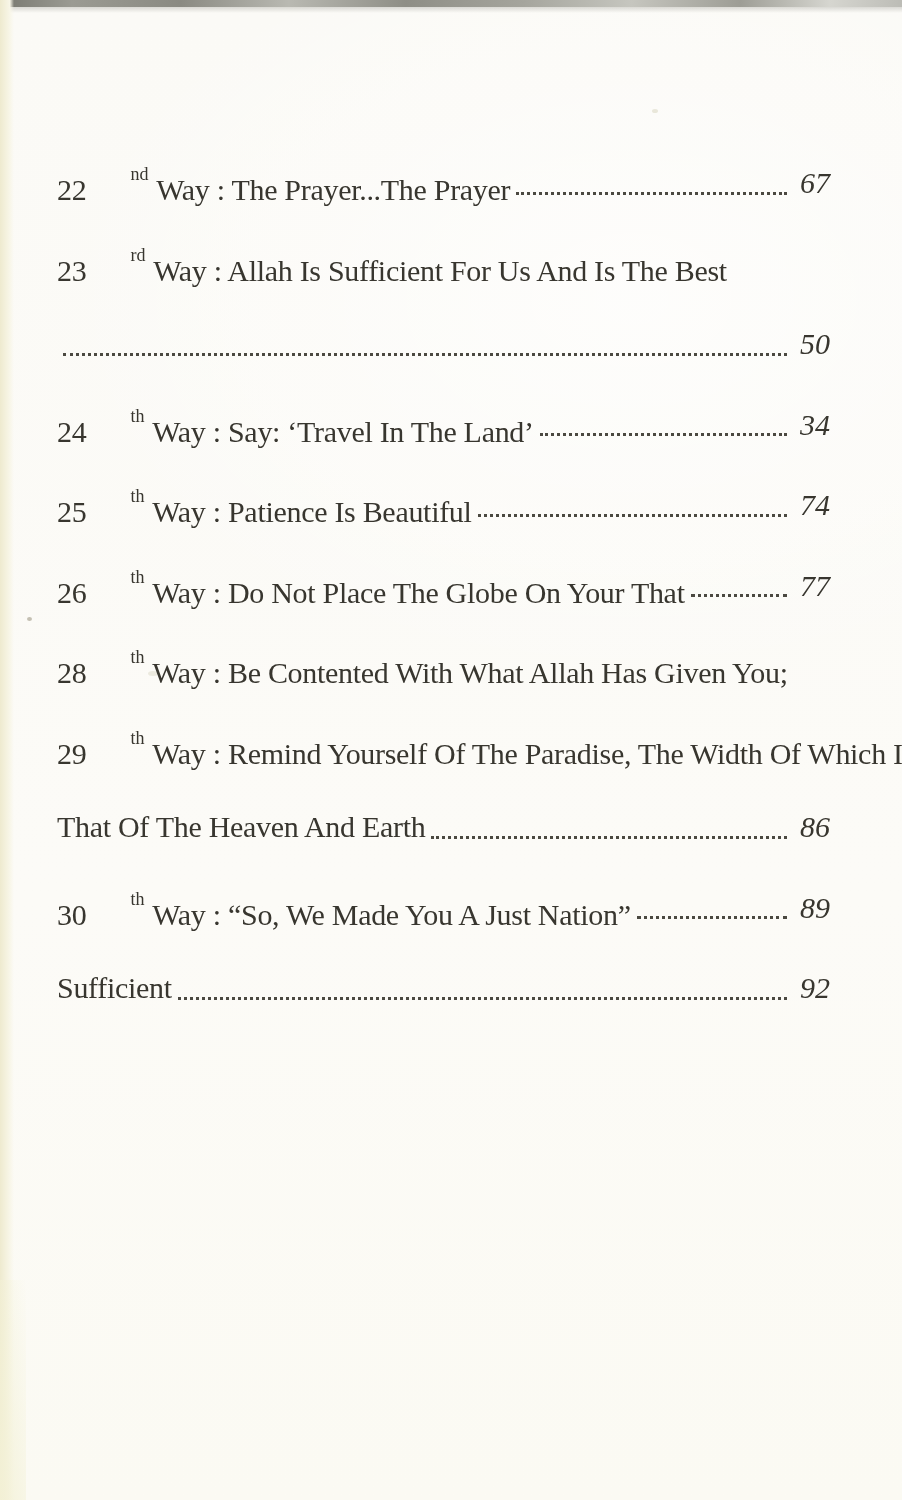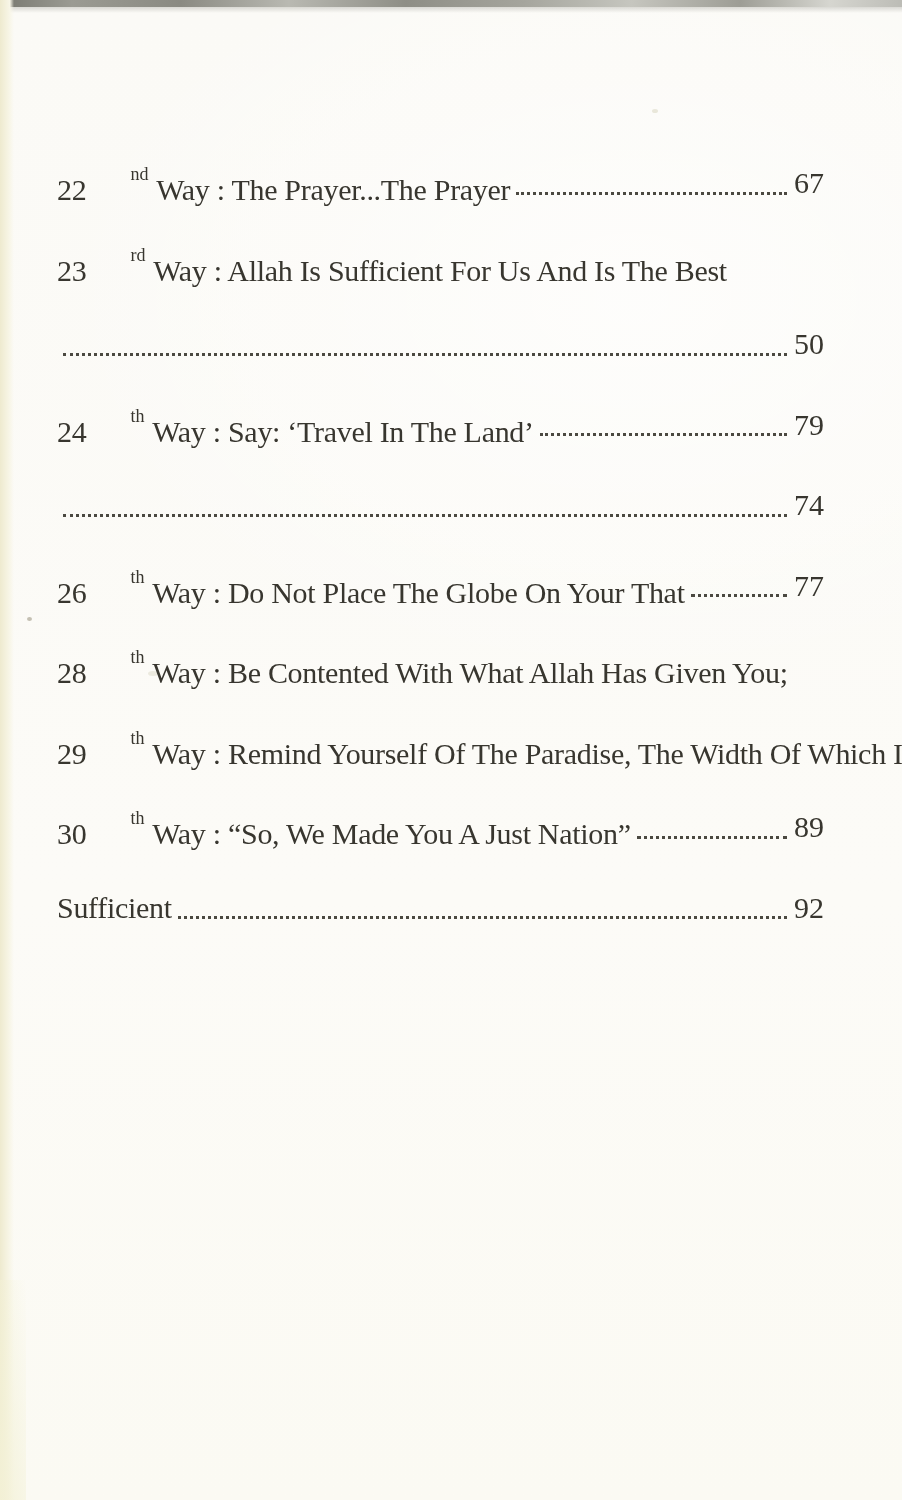--- a/index.html
+++ b/index.html
@@ -85,22 +85,23 @@
   .leader {
     flex: 1 1 auto;
     min-width: 14px;
     height: 0;
     margin: 27.5px 7px 0 6px;
     border-bottom: 3.2px dotted #4b4941;
   }
   .pageno {
     flex: 0 0 auto;
     min-width: 36px;
-    text-align: left;
+    text-align: right;
     letter-spacing: 0;
+    font-style: italic;
   }
 </style>
 </head>
 <body>
 
 <div class="page">
   <div class="top-edge"></div>
   <div class="left-edge"></div>
   <div class="speck speck-1"></div>
   <div class="speck speck-2"></div>
@@ -119,24 +120,25 @@
   </div>
 
   <div class="toc-row">
     <span class="leader"></span>
     <span class="pageno">50</span>
   </div>
 
   <div class="toc-row">
     <span class="entry-text"><span class="num">24</span><sup class="ord">th</sup><span class="rest rest-with-num">Way : Say: ‘Travel In The Land’</span></span>
     <span class="leader"></span>
-    <span class="pageno">79</span>
+    <span class="pageno">34</span>
   </div>
 
   <div class="toc-row">
+    <span class="entry-text"><span class="num">25</span><sup class="ord">th</sup><span class="rest rest-with-num">Way : Patience Is Beautiful</span></span>
     <span class="leader"></span>
     <span class="pageno">74</span>
   </div>
 
   <div class="toc-row">
     <span class="entry-text"><span class="num">26</span><sup class="ord">th</sup><span class="rest rest-with-num">Way : Do Not Place The Globe On Your That</span></span>
     <span class="leader"></span>
     <span class="pageno">77</span>
   </div>
 
@@ -145,20 +147,25 @@
     <span class="entry-text"><span class="num">28</span><sup class="ord">th</sup><span class="rest rest-with-num">Way : Be Contented With What Allah Has Given You;</span></span>
 
   </div>
 
 
   <div class="toc-row">
     <span class="entry-text"><span class="num">29</span><sup class="ord">th</sup><span class="rest rest-with-num">Way : Remind Yourself Of The Paradise, The Width Of Which Is As</span></span>
 
   </div>
 
+  <div class="toc-row">
+    <span class="entry-text"><span class="rest">That Of The Heaven And Earth</span></span>
+    <span class="leader"></span>
+    <span class="pageno">86</span>
+  </div>
 
   <div class="toc-row">
     <span class="entry-text"><span class="num">30</span><sup class="ord">th</sup><span class="rest rest-with-num">Way : “So, We Made You A Just Nation”</span></span>
     <span class="leader"></span>
     <span class="pageno">89</span>
   </div>
 
   <div class="toc-row">
     <span class="entry-text"><span class="rest">Sufficient</span></span>
     <span class="leader"></span>

